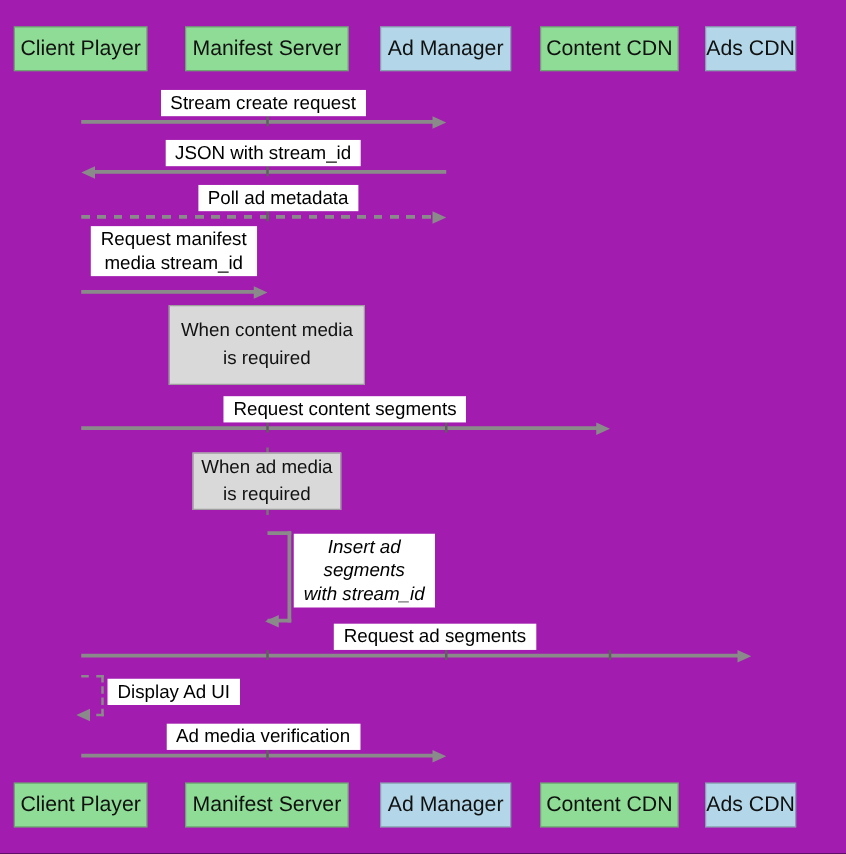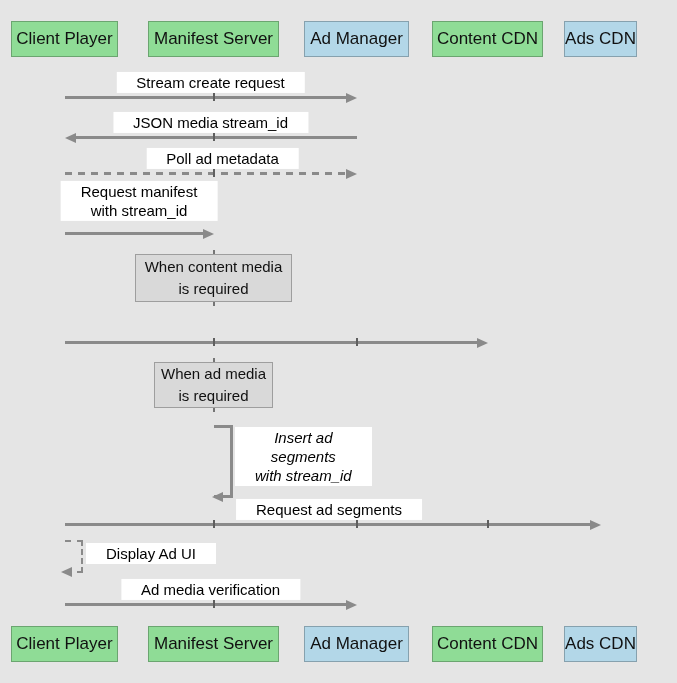--- a/index.html
+++ b/index.html
@@ -8,21 +8,21 @@
     position: relative; width: 677px; height: 683px; background: #000;
     font-family: "Liberation Sans", "DejaVu Sans", sans-serif; overflow: hidden;
   }
   .actor {
     position: absolute; height: 36px; border: 1px solid rgba(0,0,0,0.25);
     display: flex; align-items: center; justify-content: center;
     color: #111; font-size: 17px; z-index: 4; white-space: nowrap;
   }
   .mlabel {
     position: absolute; background: var(--labelbg); color: #000;
-    font-size: 15px; line-height: 1.27; padding: 1px 20px;
+    font-size: 15px; line-height: 1.27; padding: 1px 8px;
     white-space: pre-line; text-align: center; z-index: 4;
   }
   .note {
     position: absolute; border: 1px solid #9e9e9e; color: #111;
     font-size: 15px; line-height: 1.5; display: flex; align-items: center;
     justify-content: center; text-align: center; white-space: pre-line; z-index: 4;
   }
   .line { position: absolute; background: var(--arrow); z-index: 2; }
   .line-dashed {
     position: absolute; z-index: 2;
@@ -39,21 +39,21 @@
     border-right: 11px solid var(--arrow);
   }
   .loop-solid { position: absolute; border: 3px solid var(--arrow); border-left: none; z-index: 2; }
   .loop-dashed { position: absolute; border: 2px dashed var(--arrow); border-left: none; z-index: 2; }
   .tick { position: absolute; width: 2px; z-index: 1; }
   .tick-cross { position: absolute; width: 2px; z-index: 3; }
 </style>
 </head>
 <body>
 
-<div class="stage" style="background: #e5e5e5; --arrow: #8a8a8a; --labelbg: #ffffff;">
+<div class="stage" style="background: #a21caf; --arrow: #8a8a8a; --labelbg: #ffffff;">
     <div class="actor" style="left: 11px; top: 21px; width: 107px; background: rgb(143, 220, 150);">
       <span>Client Player</span>
     </div>
     <div class="actor" style="left: 11px; top: 626px; width: 107px; background: rgb(143, 220, 150);">
       <span>Client Player</span>
     </div>
     <div class="actor" style="left: 148px; top: 21px; width: 131px; background: rgb(143, 220, 150);">
       <span>Manifest Server</span>
     </div>
     <div class="actor" style="left: 148px; top: 626px; width: 131px; background: rgb(143, 220, 150);">
@@ -74,50 +74,51 @@
     <div class="actor" style="left: 564px; top: 21px; width: 73px; background: rgb(179, 215, 232);">
       <span>Ads CDN</span>
     </div>
     <div class="actor" style="left: 564px; top: 626px; width: 73px; background: rgb(179, 215, 232);">
       <span>Ads CDN</span>
     </div>
     <div class="mlabel" style="left: 210.5px; top: 93px; transform: translate(-50%, -100%);">Stream create request</div>
     <div class="line" style="left: 64.5px; top: 96px; width: 282px; height: 3px;"></div>
     <div class="head-right" style="left: 345.5px; top: 92.5px;"></div>
     <div class="tick-cross" style="left: 212.5px; top: 93px; height: 8px; background: rgb(95, 95, 95);"></div>
-    <div class="mlabel" style="left: 210.5px; top: 133px; transform: translate(-50%, -100%);">JSON media stream_id</div>
+    <div class="mlabel" style="left: 210.5px; top: 133px; transform: translate(-50%, -100%);">JSON with stream_id</div>
     <div class="line" style="left: 74.5px; top: 136px; width: 282px; height: 3px;"></div>
     <div class="head-left" style="left: 64.5px; top: 132.5px;"></div>
     <div class="tick-cross" style="left: 212.5px; top: 133px; height: 8px; background: rgb(95, 95, 95);"></div>
     <div class="mlabel" style="left: 210.5px; top: 169px; transform: translate(-50%, -100%); margin-left: 12px;">Poll ad metadata</div>
     <div class="line-dashed" style="left: 64.5px; top: 172px; width: 282px; height: 3px;"></div>
     <div class="head-right" style="left: 345.5px; top: 168.5px;"></div>
     <div class="tick-cross" style="left: 212.5px; top: 169px; height: 8px; background: rgb(95, 95, 95);"></div>
     <div class="mlabel" style="left: 139px; top: 221px; transform: translate(-50%, -100%);">Request manifest
-with stream_id</div>
+media stream_id</div>
     <div class="line" style="left: 64.5px; top: 232px; width: 139px; height: 3px;"></div>
     <div class="head-right" style="left: 202.5px; top: 228.5px;"></div>
-    <div class="note" style="left: 135px; top: 254px; width: 157px; height: 48px; background: rgb(217, 217, 217); text-align: center;"><span>When content media
+    <div class="note" style="left: 135px; top: 244px; width: 157px; height: 64px; background: rgb(217, 217, 217); text-align: center;"><span>When content media
 is required</span></div>
     <div class="tick" style="left: 212.5px; top: 250px; height: 4px; background: rgb(117, 117, 117);"></div>
     <div class="tick" style="left: 212.5px; top: 302px; height: 4px; background: rgb(117, 117, 117);"></div>
+    <div class="mlabel" style="left: 276px; top: 338px; transform: translate(-50%, -100%);">Request content segments</div>
     <div class="line" style="left: 64.5px; top: 341px; width: 413px; height: 3px;"></div>
     <div class="head-right" style="left: 476.5px; top: 337.5px;"></div>
     <div class="tick-cross" style="left: 212.5px; top: 338px; height: 8px; background: rgb(95, 95, 95);"></div>
     <div class="tick-cross" style="left: 355.5px; top: 338px; height: 8px; background: rgb(95, 95, 95);"></div>
     <div class="note" style="left: 154px; top: 362px; width: 119px; height: 46px; background: rgb(217, 217, 217);"><span>When ad media
 is required</span></div>
     <div class="tick" style="left: 212.5px; top: 358px; height: 4px; background: rgb(117, 117, 117);"></div>
     <div class="tick" style="left: 212.5px; top: 408px; height: 4px; background: rgb(117, 117, 117);"></div>
     <div class="loop-solid" style="left: 213.5px; top: 425px; width: 19px; height: 73px;"></div>
     <div class="head-left" style="left: 211.5px; top: 491.5px;"></div>
     <div class="mlabel" style="left: 235px; top: 427px; font-style: italic;">Insert ad
 segments
 with stream_id</div>
-    <div class="mlabel" style="left: 329px; top: 520px; transform: translate(-50%, -100%);">Request ad segments</div>
+    <div class="mlabel" style="left: 348px; top: 520px; transform: translate(-50%, -100%);">Request ad segments</div>
     <div class="line" style="left: 64.5px; top: 523px; width: 526px; height: 3px;"></div>
     <div class="head-right" style="left: 589.5px; top: 519.5px;"></div>
     <div class="tick-cross" style="left: 212.5px; top: 520px; height: 8px; background: rgb(95, 95, 95);"></div>
     <div class="tick-cross" style="left: 355.5px; top: 520px; height: 8px; background: rgb(95, 95, 95);"></div>
     <div class="tick-cross" style="left: 486.5px; top: 520px; height: 8px; background: rgb(95, 95, 95);"></div>
     <div class="loop-dashed" style="left: 64.5px; top: 540px; width: 18px; height: 33px;"></div>
     <div class="head-left" style="left: 60.5px; top: 567px;"></div>
     <div class="mlabel" style="left: 210.5px; top: 600px; transform: translate(-50%, -100%);">Ad media verification</div>
     <div class="mlabel" style="left: 86px; top: 543px;">Display Ad UI</div>
     <div class="line" style="left: 64.5px; top: 603px; width: 282px; height: 3px;"></div>

